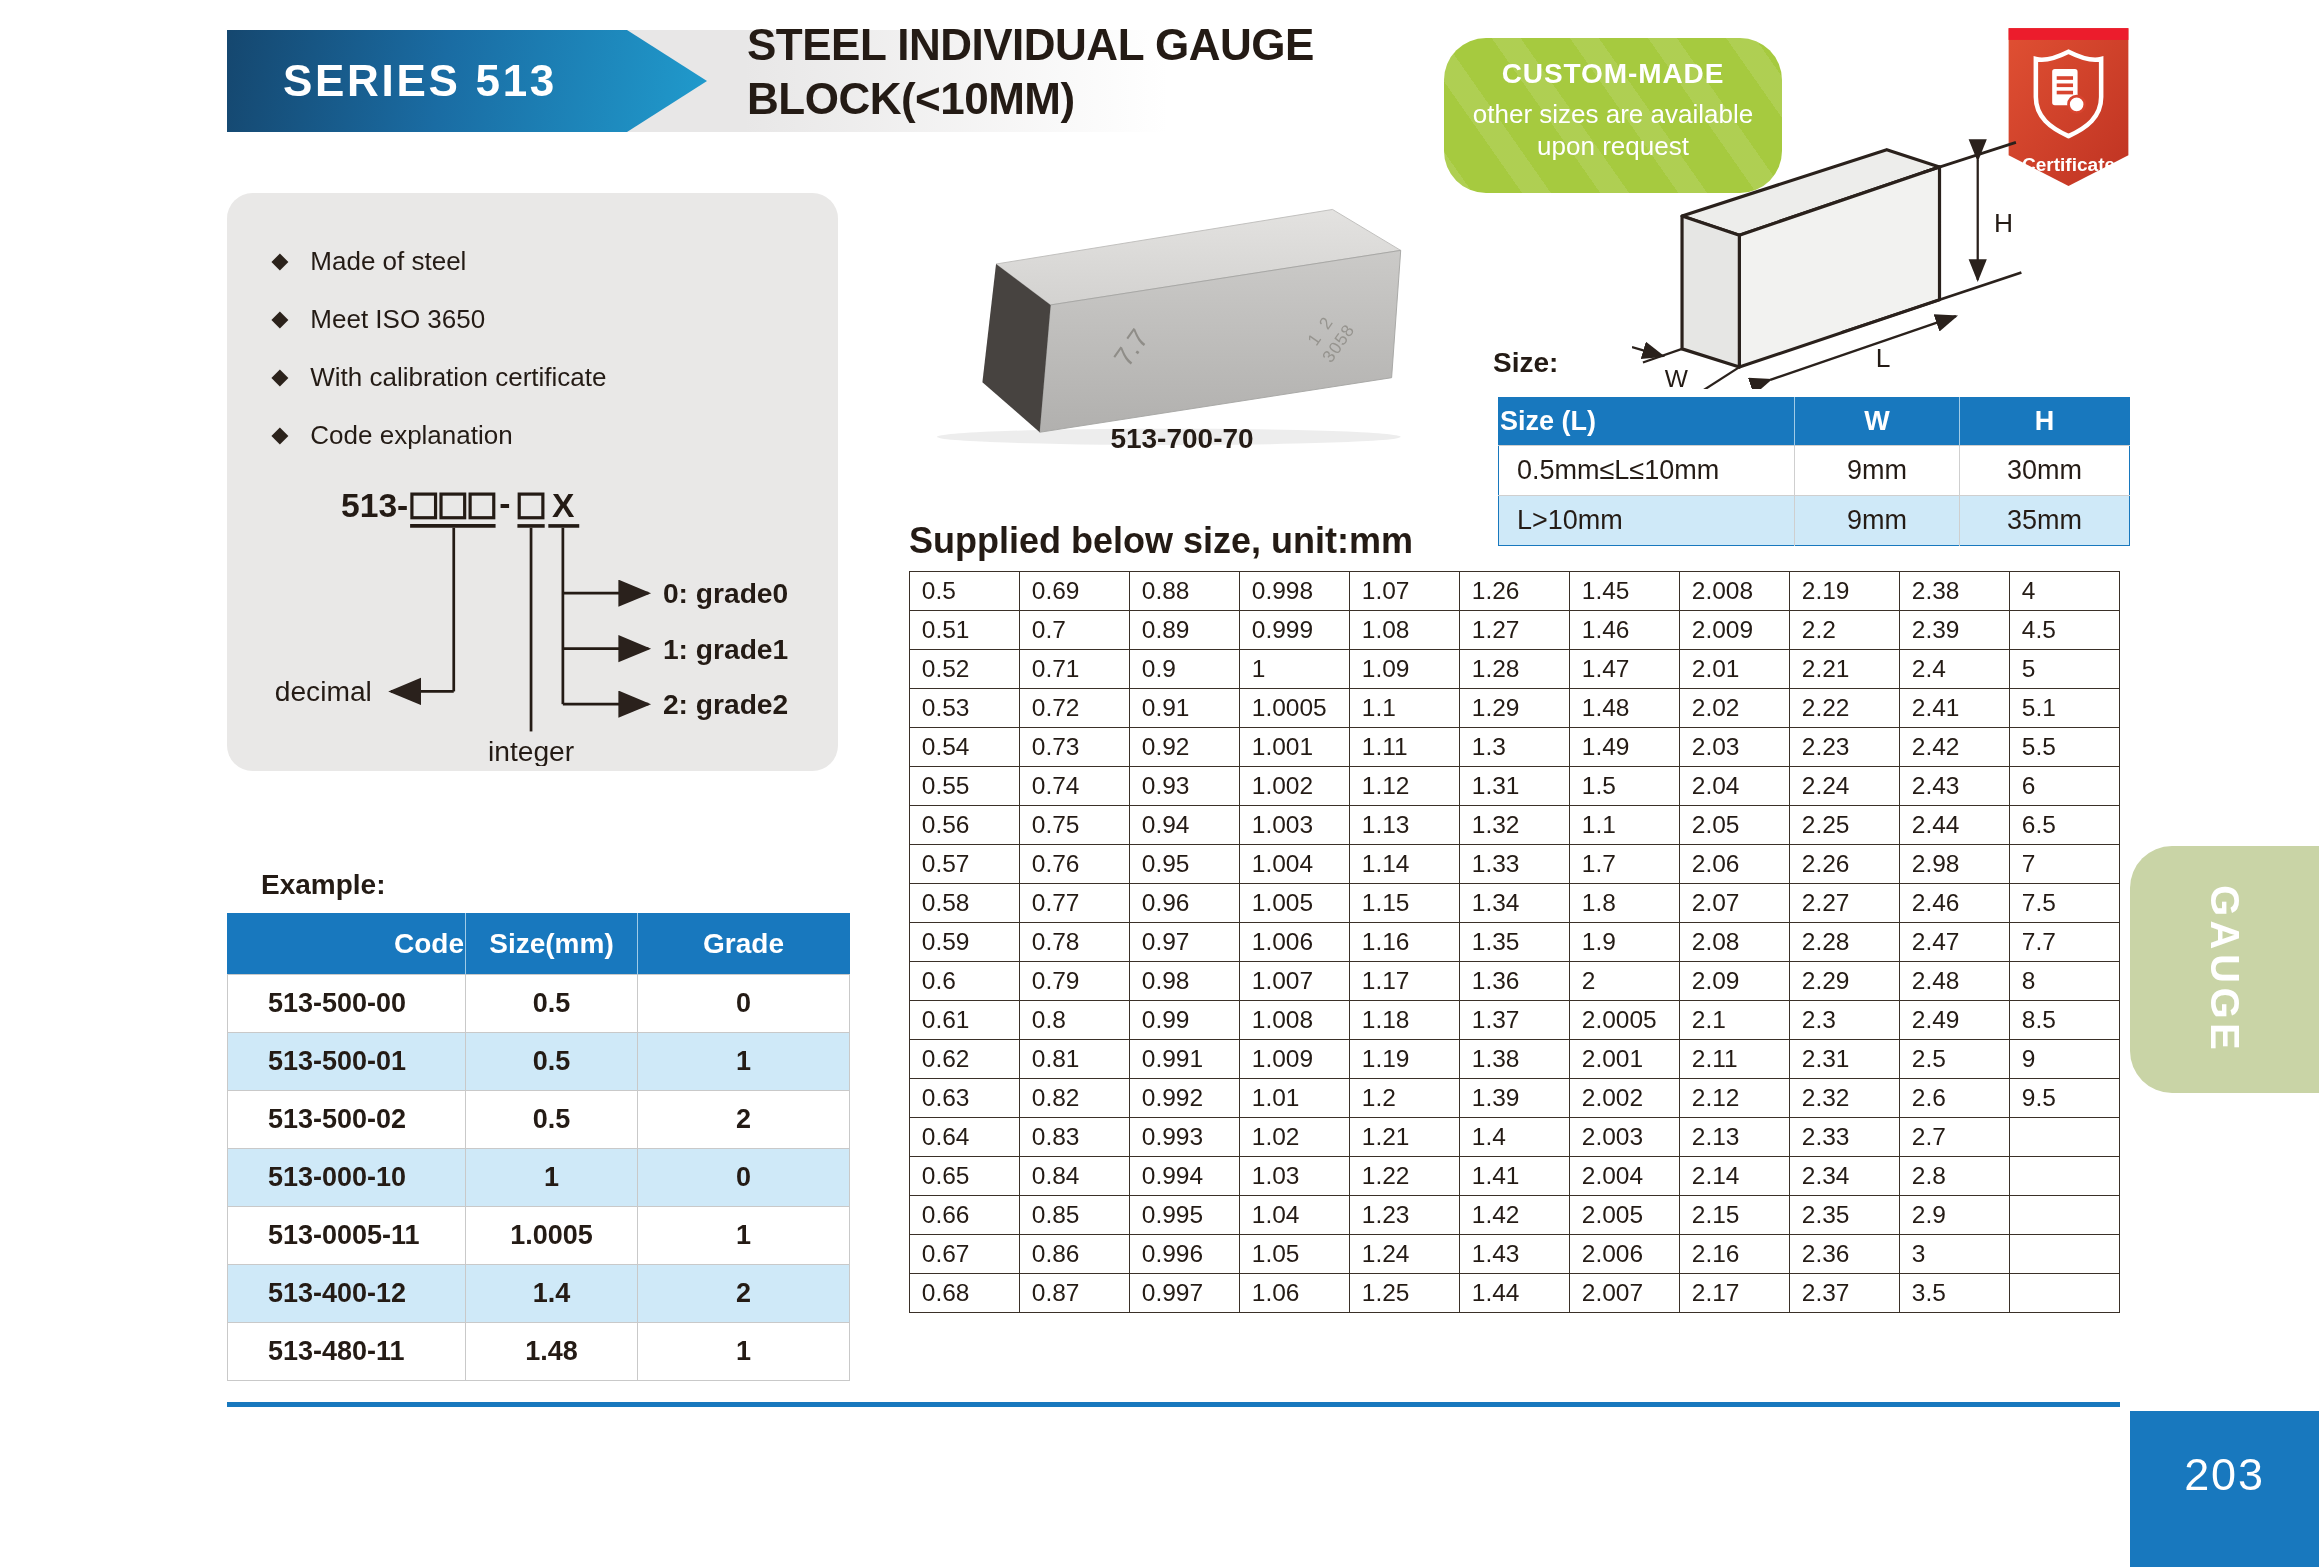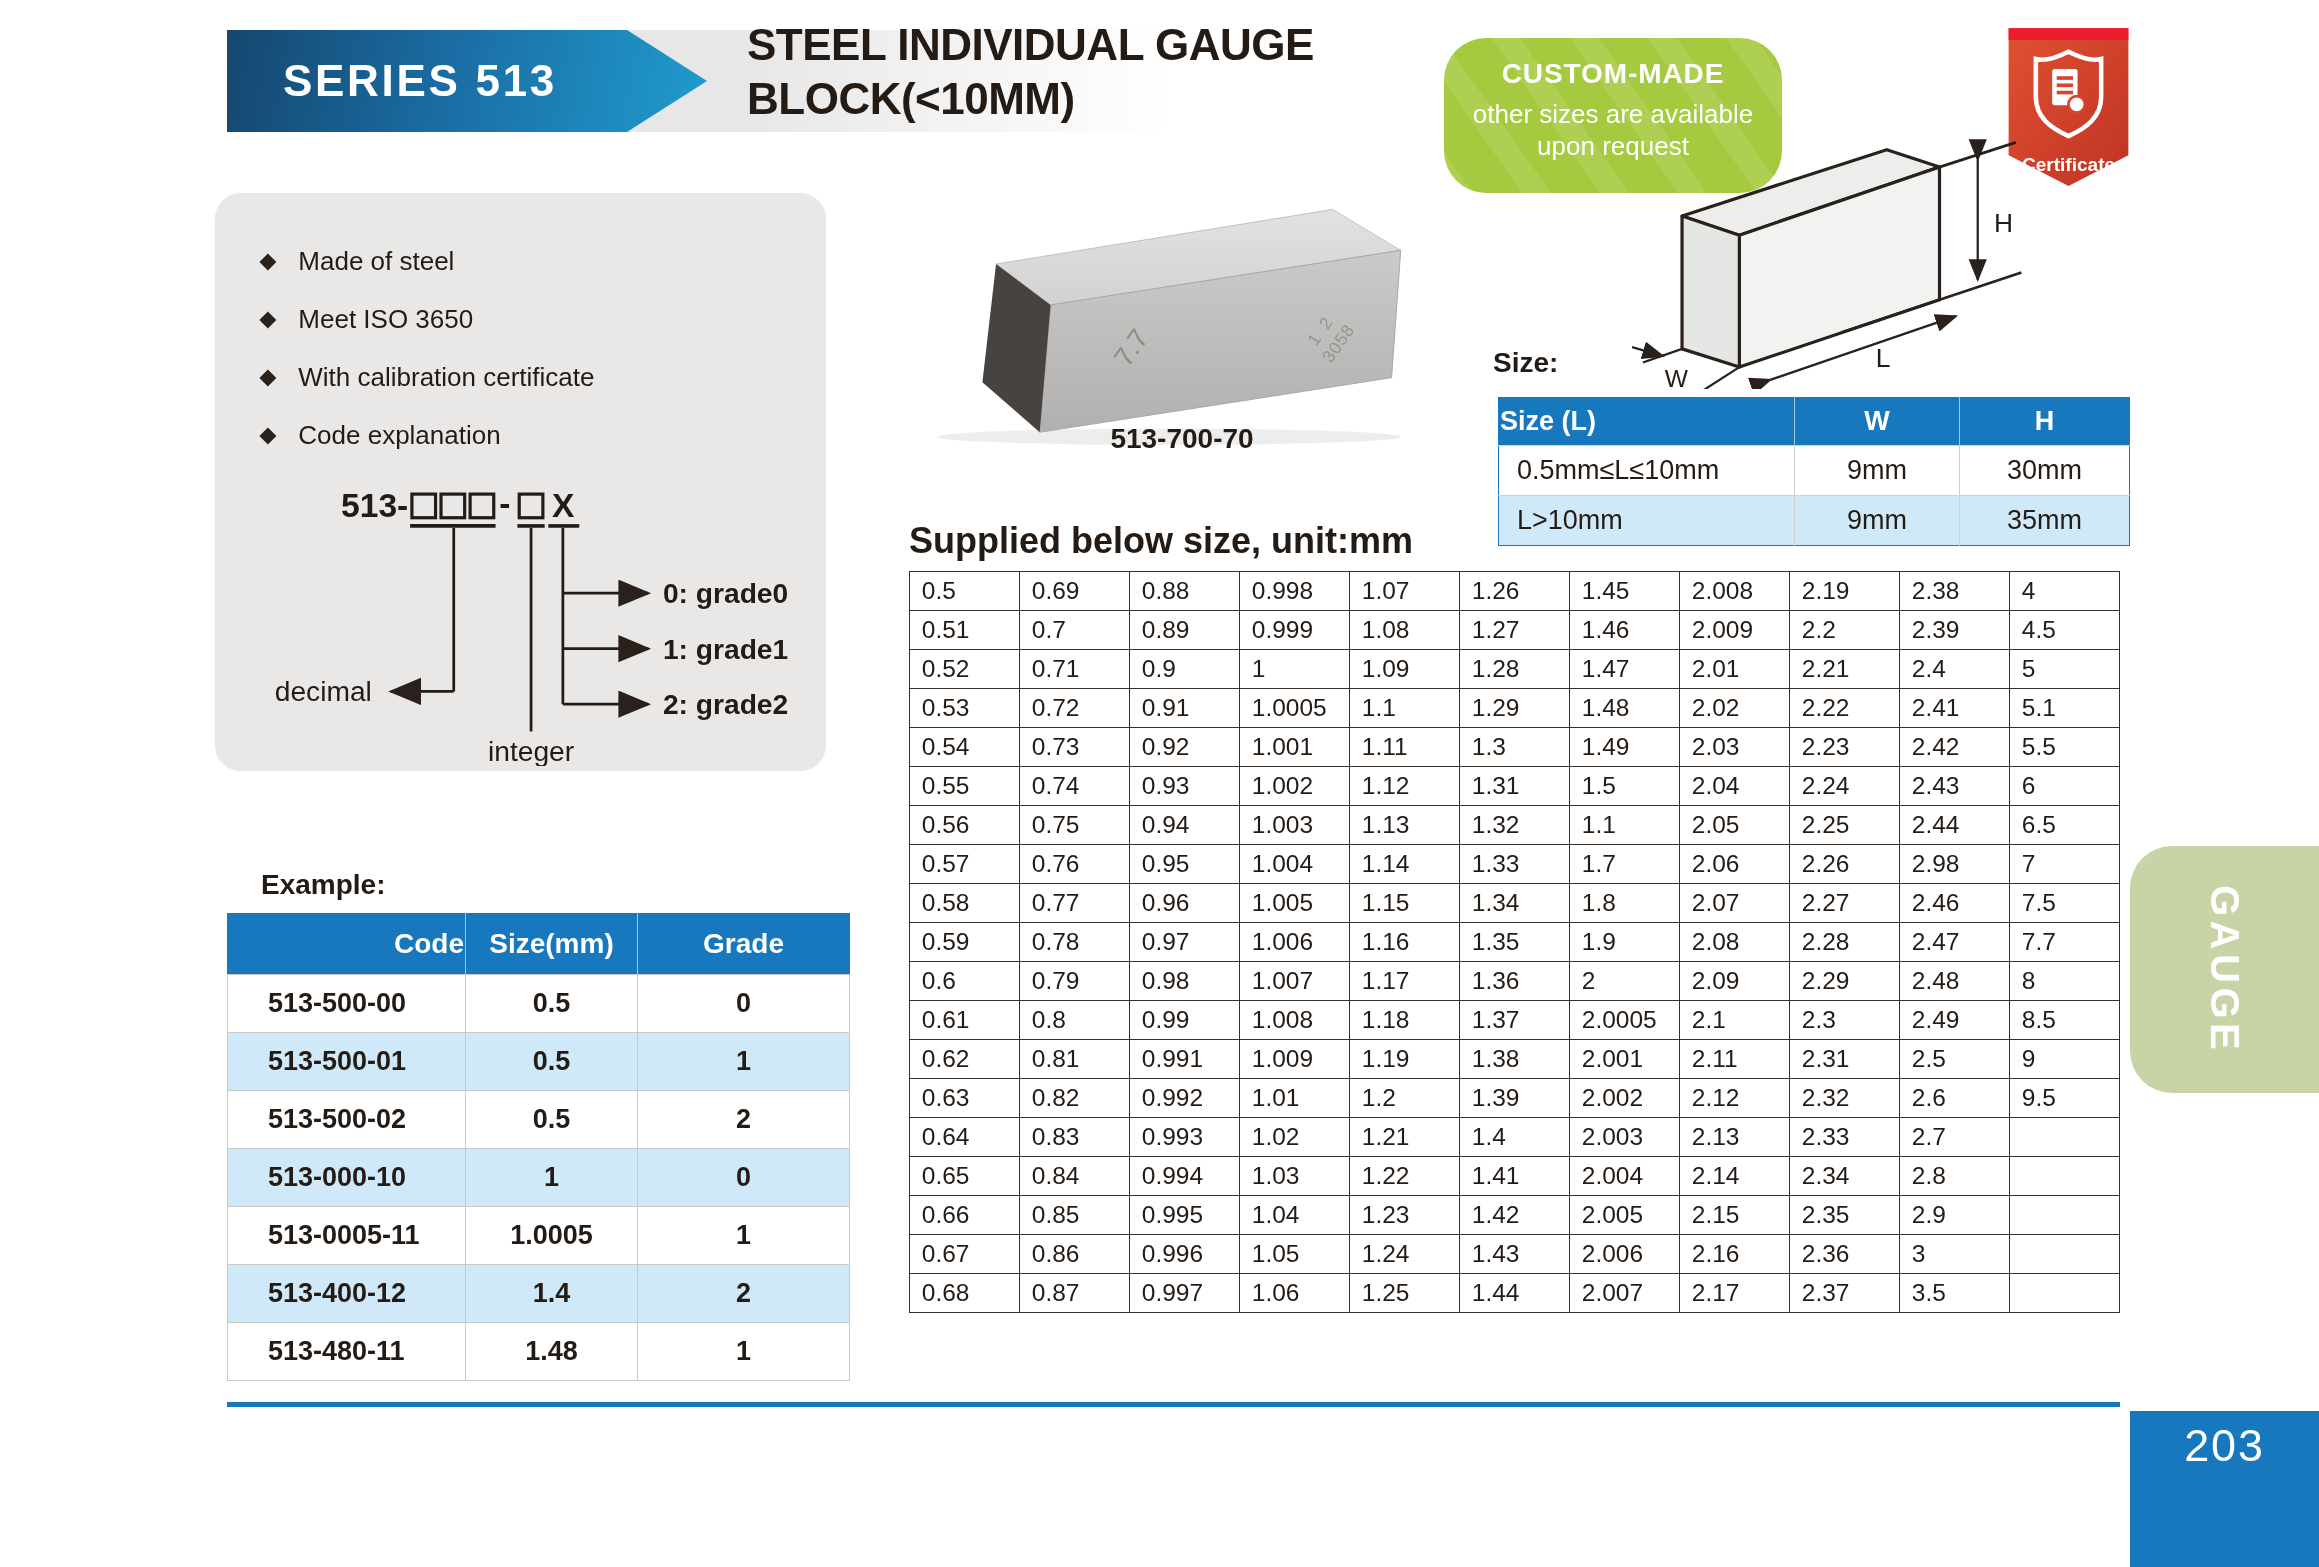--- a/index.html
+++ b/index.html
@@ -19,21 +19,21 @@
 
   #custom-badge{left:1444px;top:38px;width:338px;height:155px;border-radius:42px;
     background:#a6ca3f;text-align:center;color:#fff;overflow:hidden;}
   #custom-badge:before{content:"";position:absolute;left:0;top:0;right:0;bottom:0;
     background:repeating-linear-gradient(55deg,rgba(255,255,255,.10) 0 23.6px,rgba(255,255,255,0) 23.6px 64px);}
   .badge-title{margin-top:20px;font-size:28px;font-weight:bold;letter-spacing:0.9px;position:relative;}
   .badge-line{font-size:26px;line-height:32px;position:relative;}
   .badge-line.first{margin-top:8.2px;}
 
   
-  #features-box{left:215px;top:193px;width:611px;height:578px;border-radius:25.5px;background:#e9e8e7;}
+  #features-box{left:227px;top:193px;width:611px;height:578px;border-radius:25.5px;background:#e9e8e7;}
   .feature-item{display:flex;align-items:center;margin:0 0 27px 47px;font-size:26px;}
   .feature-item.first{padding-top:53px;}
   .diamond{width:11.8px;height:11.8px;background:#2b221b;transform:rotate(45deg);margin-right:24.5px;flex:none;}
 
   
   table{border-spacing:0;}
   #size-table{left:1498px;top:397px;width:622px;border-collapse:collapse;table-layout:fixed;
     border:1.8px solid #1878be;background:#fff;}
   #size-table th{background:#1878be;color:#fff;font-size:27px;font-weight:bold;height:45px;
     border-right:1.8px solid #9fcbe7;}
@@ -69,21 +69,21 @@
   
   #product-label{left:964px;top:423px;width:436px;text-align:center;font-size:28px;font-weight:bold;}
   #size-label{left:1493px;top:347px;font-size:28px;font-weight:bold;}
 
   
   #gauge-tab{left:2130px;top:846px;width:189px;height:247px;background:#c9d4a6;
     border-radius:42px 0 0 42px;display:flex;align-items:center;justify-content:center;}
   #gauge-tab span{writing-mode:vertical-rl;color:#fff;font-size:40px;font-weight:bold;letter-spacing:4.5px;}
   #bottom-rule{left:227px;top:1402px;width:1893px;height:4.5px;background:#1878be;}
   #page-box{left:2130px;top:1411px;width:189px;height:156px;background:#1878be;color:#fff;
-    display:flex;justify-content:center;align-items:flex-start;padding-top:9px;box-sizing:border-box;
+    display:flex;justify-content:center;align-items:flex-start;padding-top:38px;box-sizing:border-box;
     font-size:45px;letter-spacing:1.8px;}
 
   svg text{font-family:"Liberation Sans",sans-serif;}
 </style>
 </head>
 <body>
 
 <div id="page">
 
   <div class="abs" id="header-strip"></div>

